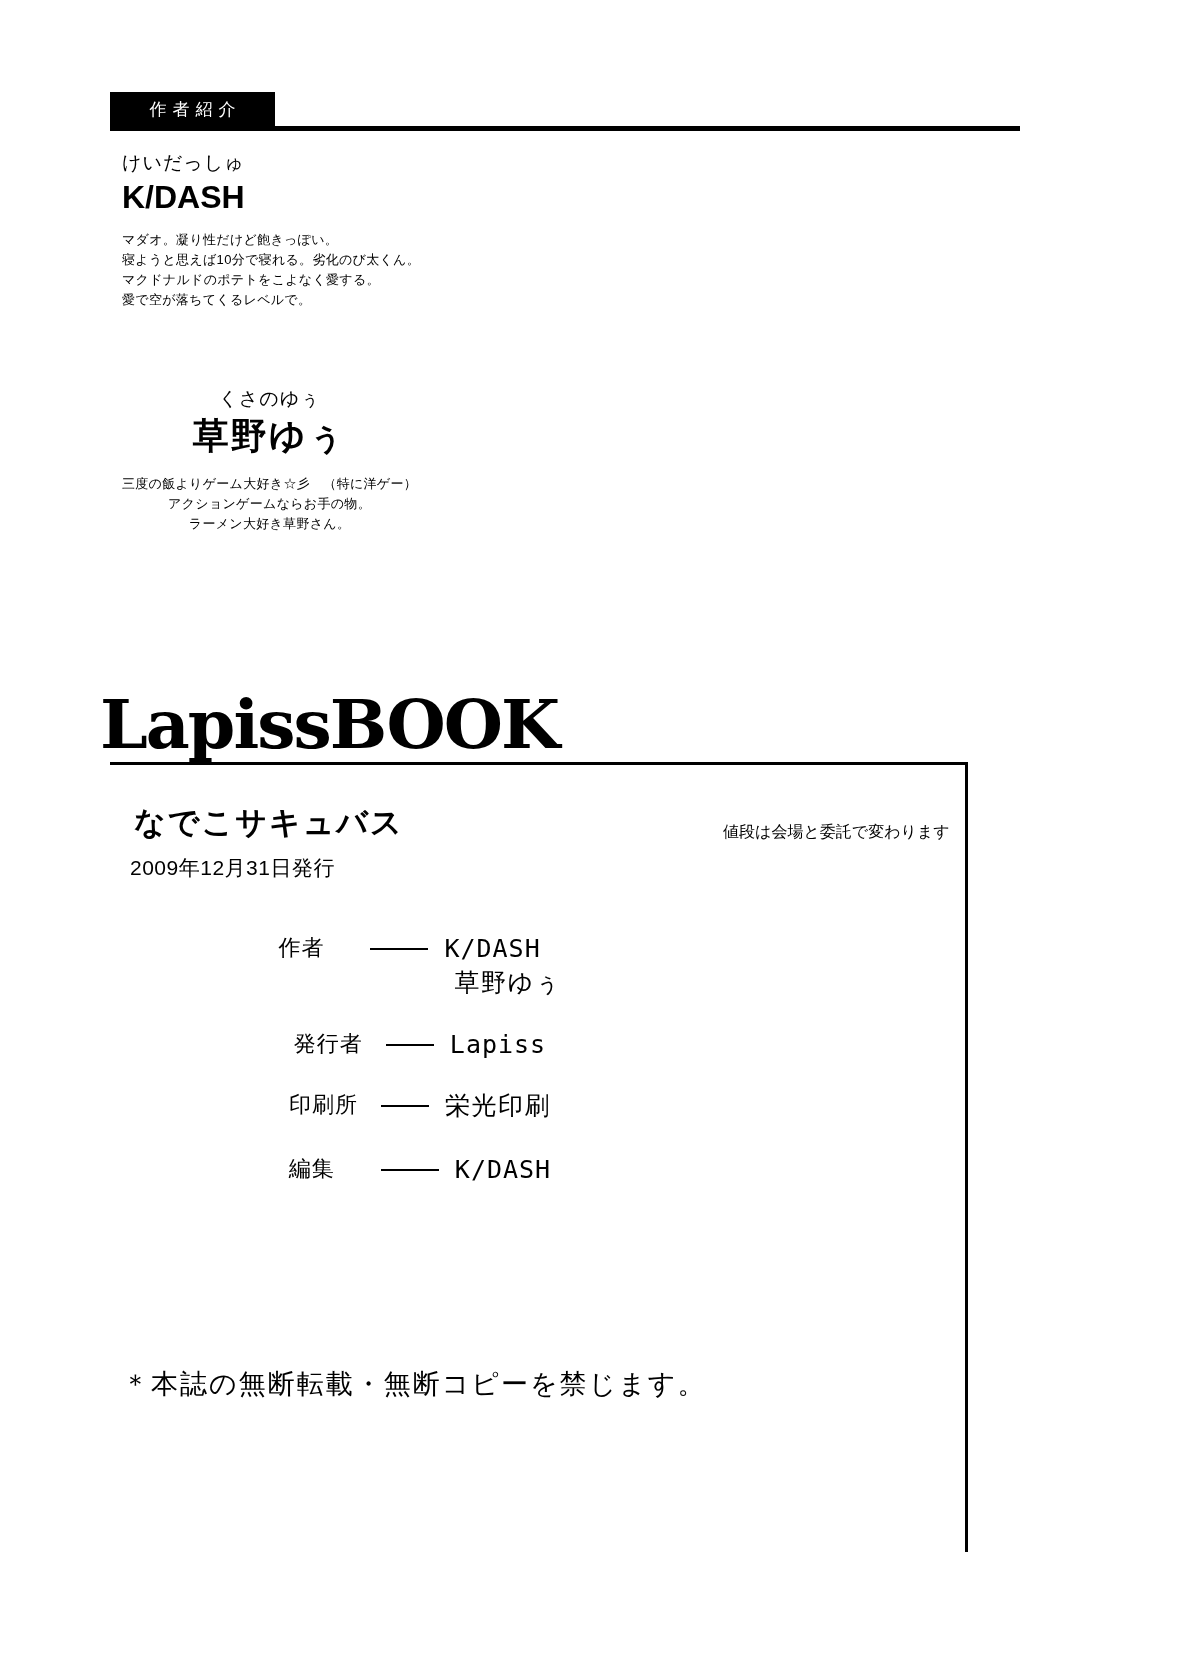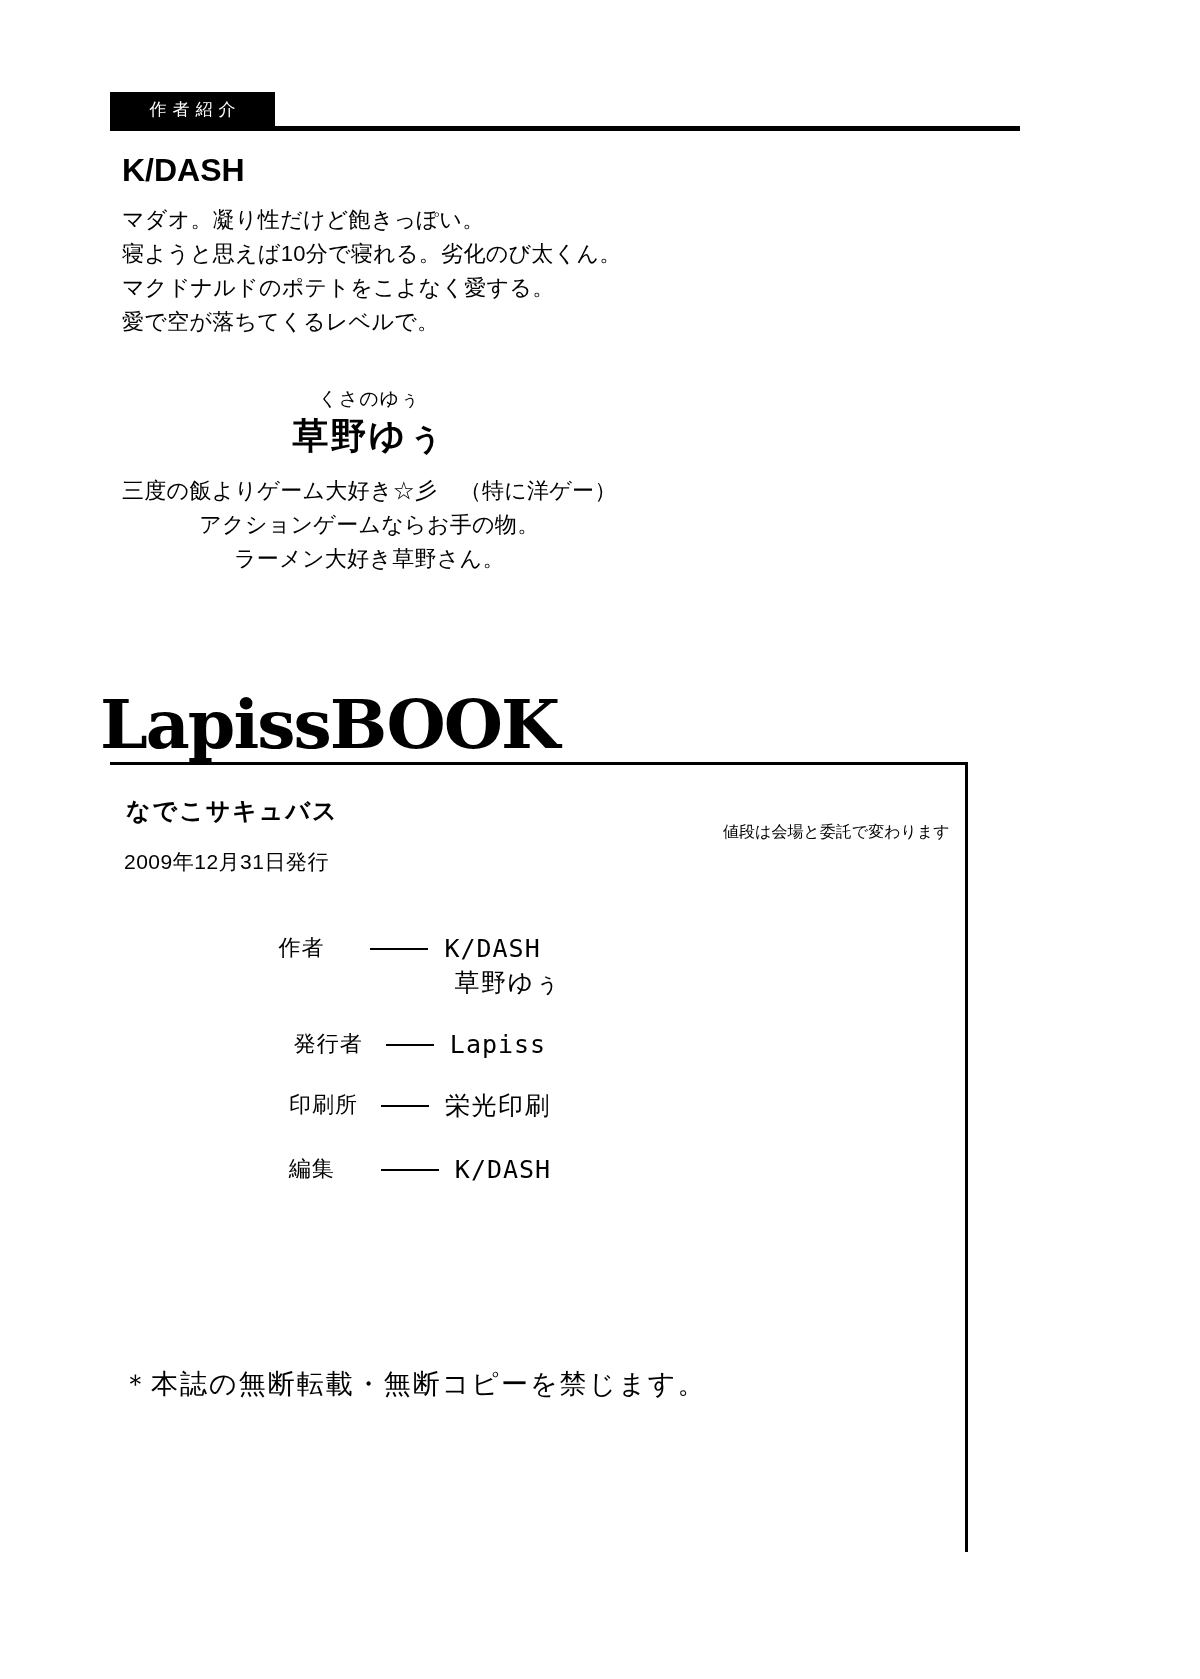--- a/index.html
+++ b/index.html
@@ -71,21 +71,21 @@
     margin: 0 0 14px 0;
   }
   .author-name-jp {
     font-size: 36px;
     font-weight: bold;
     letter-spacing: 2px;
     line-height: 1.15;
     margin: 0 0 18px 0;
   }
   .author-desc {
-    font-size: 22px;
+    font-size: 13px;
     line-height: 1.55;
     letter-spacing: 0.3px;
     margin: 0;
     white-space: pre-line;
   }
 
   
   .logo {
     position: absolute;
     left: 100px;
@@ -106,33 +106,33 @@
     height: 790px;
     border-top: 3px solid #000000;
     border-right: 3px solid #000000;
     box-sizing: border-box;
   }
 
   .colophon-title {
     position: absolute;
     left: 118px;
     top: 790px;
-    font-size: 24px;
+    font-size: 31px;
     font-weight: bold;
     letter-spacing: 2px;
     line-height: 1.1;
-    margin: 8px;
+    margin: 16px;
   }
   .colophon-date {
     position: absolute;
     left: 120px;
     top: 844px;
     font-size: 21px;
     letter-spacing: 0.5px;
-    margin: 4px;
+    margin: 10px;
   }
   .colophon-note {
     position: absolute;
     left: 723px;
     top: 822px;
     font-size: 16px;
     letter-spacing: 0px;
     margin: 0;
     text-align: center;
   }
@@ -201,20 +201,21 @@
 </style>
 </head>
 <body>
 
 <div class="section-header-wrap">
   <div class="section-header-tab">作者紹介</div>
   <div class="section-header-rule"></div>
 </div>
 
 <div class="author-block first">
+  <p class="author-furigana">けいだっしゅ</p>
   <p class="author-name-latin">K/DASH</p>
   <p class="author-desc">マダオ。凝り性だけど飽きっぽい。
 寝ようと思えば10分で寝れる。劣化のび太くん。
 マクドナルドのポテトをこよなく愛する。
 愛で空が落ちてくるレベルで。</p>
 </div>
 
 <div class="author-block second">
   <p class="author-furigana">くさのゆぅ</p>
   <p class="author-name-jp">草野ゆぅ</p>

